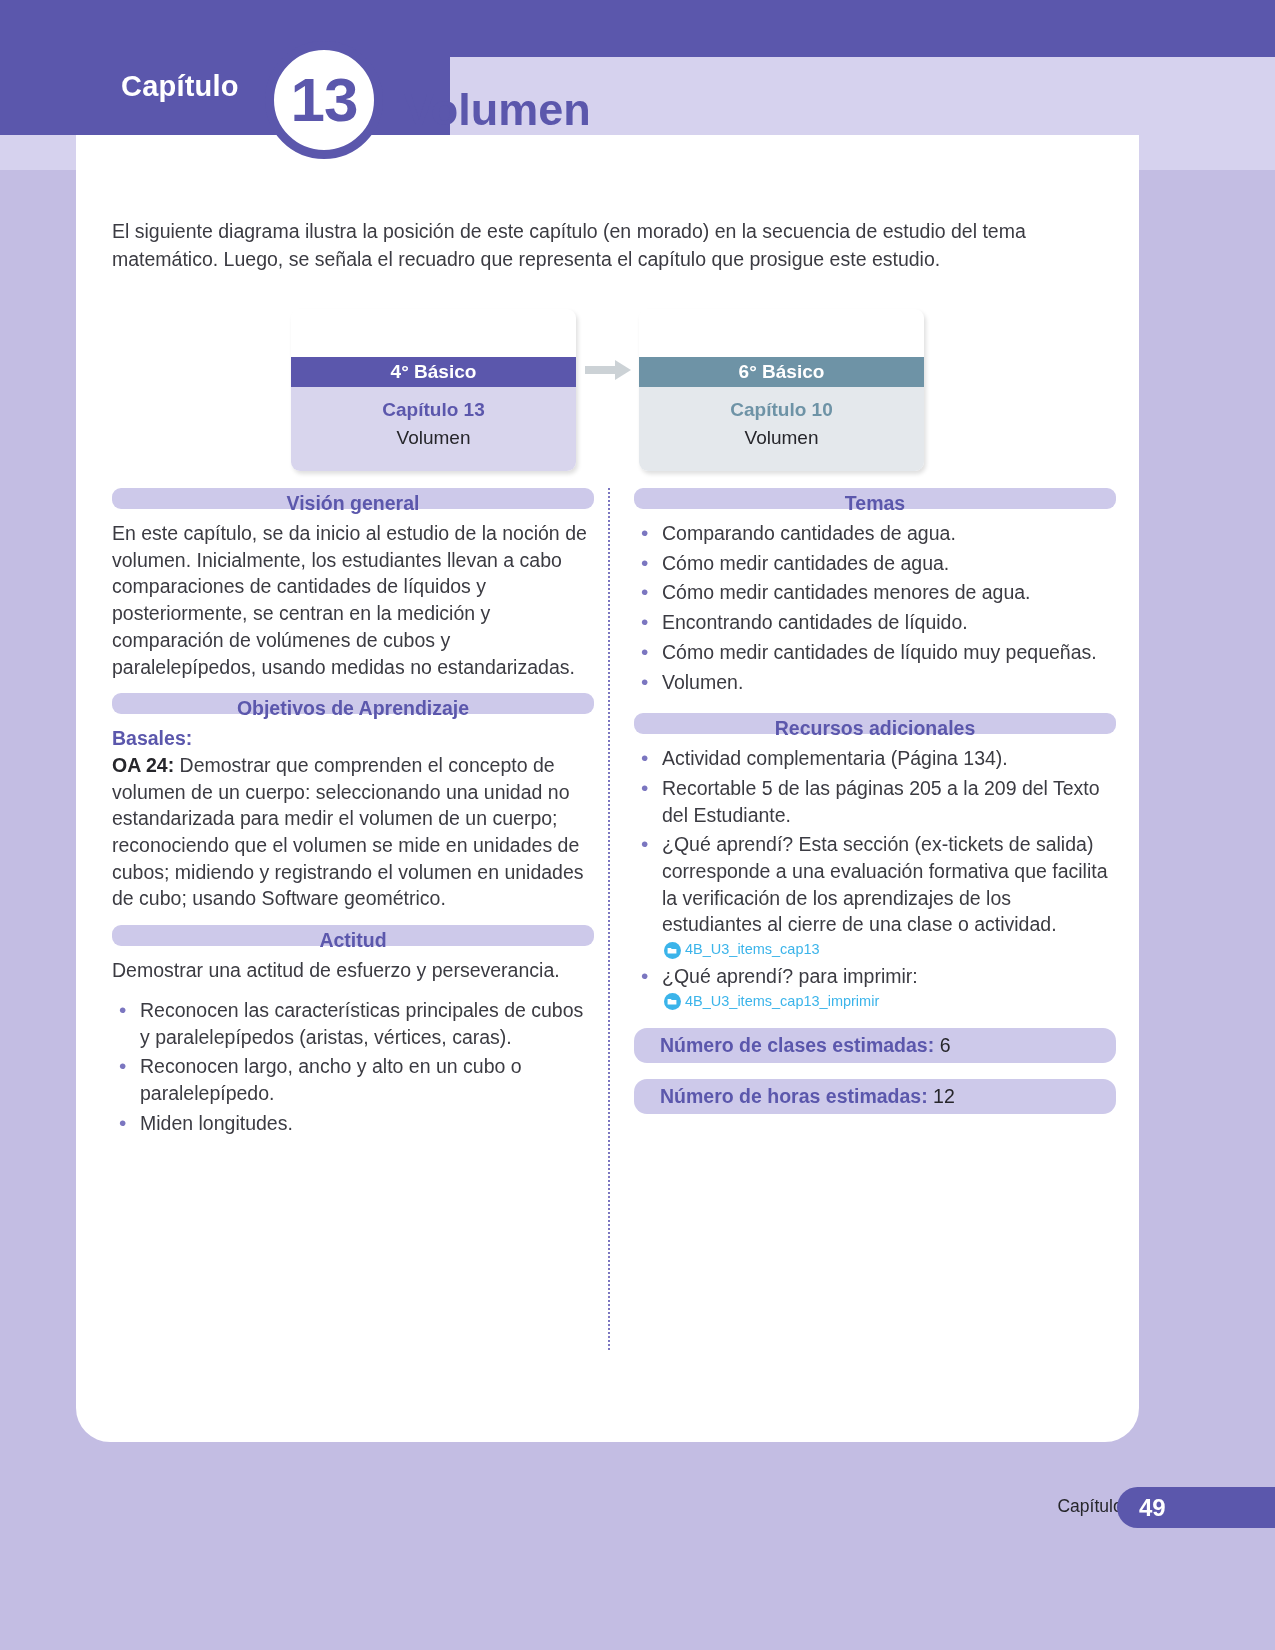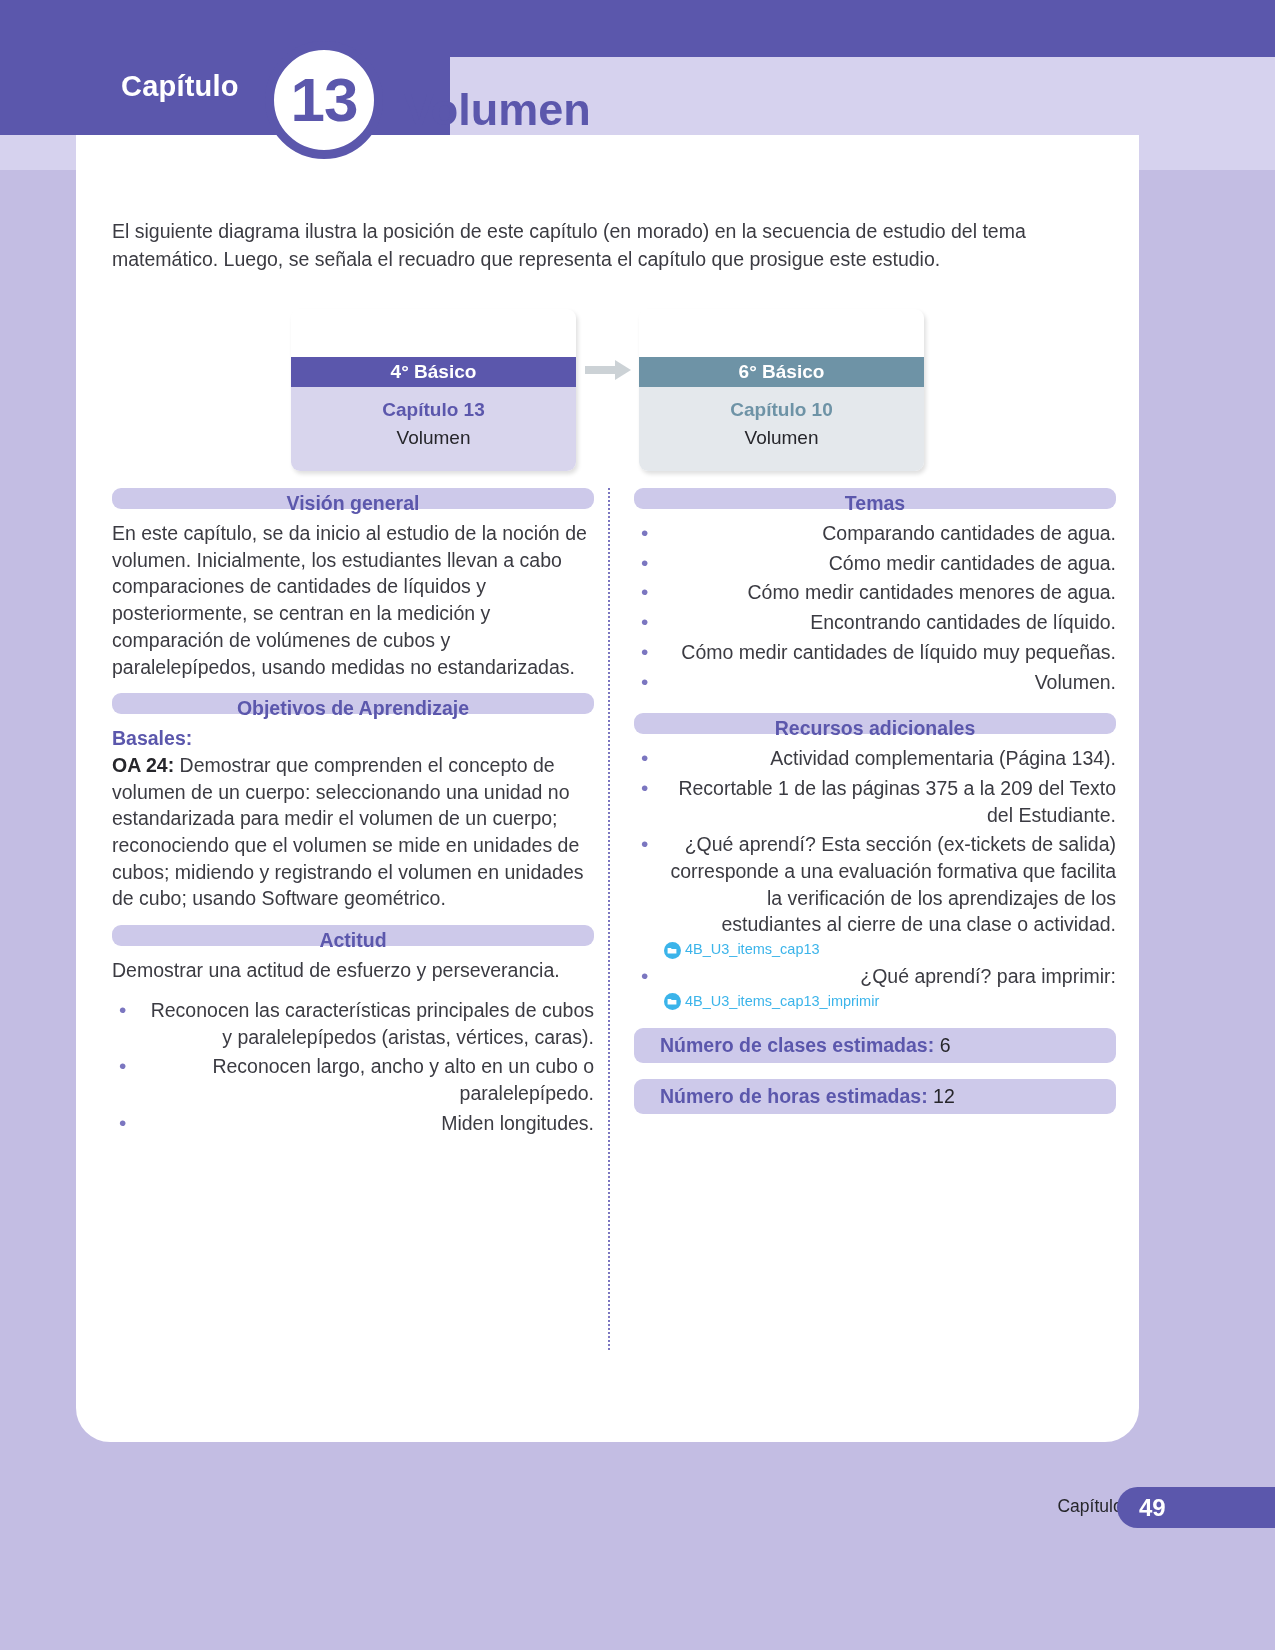--- a/index.html
+++ b/index.html
@@ -103,32 +103,32 @@
   }
 
   .bar{
     border-radius:9px;background:#cdc9ea;
     height:21px;line-height:31px;text-align:center;
     font-size:19.5px;font-weight:bold;color:#5b57ac;
     margin-bottom:11px;
   }
   .bar.leftal{
     text-align:left;padding-left:26px;box-sizing:border-box;
-    height:35px;line-height:35px;margin-top:16px;
+    height:35px;line-height:35px;margin-top:16px;border-radius:13px;
   }
   .bar.leftal .num{color:#26262b;font-weight:normal;}
 
   .para{
     font-size:19.5px;color:#3b3b42;line-height:1.37;
     margin:0 0 13px 0;
   }
   .sub-bold{font-size:19.5px;font-weight:bold;color:#5b57ac;margin:0;line-height:1.37;}
   .oa-code{font-weight:bold;color:#26262b;}
 
-  ul.bl{list-style:none;margin:0 0 6px 0;padding:0;text-align:right;}
+  ul.bl{list-style:none;margin:0 0 6px 0;padding:0;}
   ul.bl li{
     position:relative;padding-left:28px;
     font-size:19.5px;color:#3b3b42;line-height:1.37;
     margin-bottom:3px;
   }
   ul.bl li::before{
     content:"\2022";position:absolute;left:7px;top:-1px;
     color:#7b76c0;font-size:21px;
   }
 
@@ -223,21 +223,21 @@
     <li>Cómo medir cantidades de agua.</li>
     <li>Cómo medir cantidades menores de agua.</li>
     <li>Encontrando cantidades de líquido.</li>
     <li>Cómo medir cantidades de líquido muy pequeñas.</li>
     <li>Volumen.</li>
   </ul>
 
   <div class="bar" style="margin-top:18px">Recursos adicionales</div>
   <ul class="bl">
     <li>Actividad complementaria (Página 134).</li>
-    <li> Recortable 1 de las páginas 375 a la 209 del Texto del Estudiante.</li>
+    <li> Recortable 5 de las páginas 205 a la 209 del Texto del Estudiante.</li>
     <li>
       <span>¿Qué aprendí? Esta sección (ex-tickets de salida) corresponde a una evaluación formativa que facilita la verificación de los aprendizajes de los estudiantes al cierre de una clase o actividad.</span>
       <span class="filelink">
         <svg width="17" height="17" viewBox="0 0 17 17">
           <circle cx="8.5" cy="8.5" r="8.5" fill="#3bb4ea"></circle>
           <path d="M3.6 5.9 h3.2 l1 1.1 h4.6 v4.6 h-8.8 z" fill="#ffffff"></path>
         </svg>
         <span class="ftxt">4B_U3_items_cap13</span>
       </span>
     </li>

